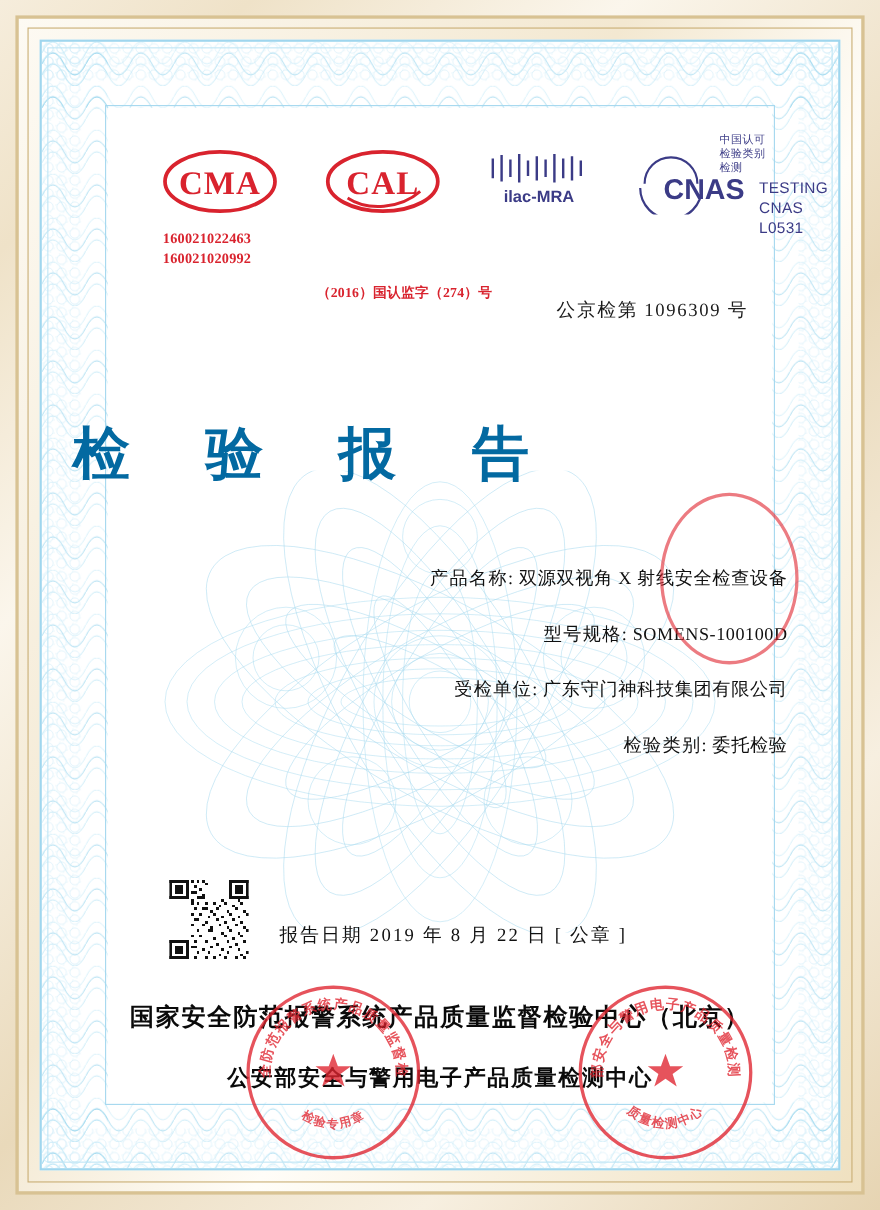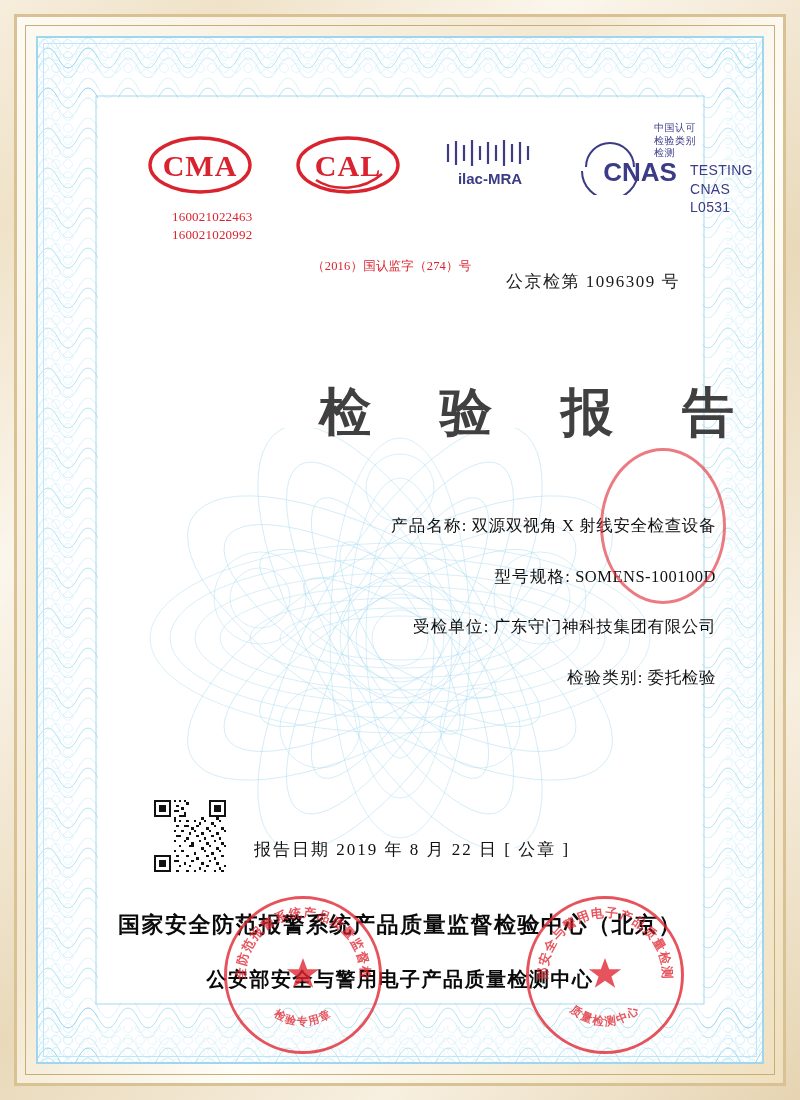--- a/index.html
+++ b/index.html
@@ -126,24 +126,23 @@
   }
 
   
   .cert-nums {
     position: absolute;
     left: 110px;
     top: 170px;
     color: #d9232e;
     font-family: "Liberation Serif", serif;
     font-size: 13px;
-    font-weight: 400;
+    font-weight: 700;
     letter-spacing: 0.2px;
     line-height: 1.35;
-    margin-left: 24px;
   }
   .cma-nums { display: block; }
   .cal-num {
     position: absolute;
     left: 140px;
     top: 50px;
     white-space: nowrap;
     font-size: 12.5px;
   }
 
@@ -157,25 +156,25 @@
     letter-spacing: 1.5px;
     font-family: "Liberation Serif", "DejaVu Serif", serif;
   }
 
   
   .title {
     position: absolute;
     left: 0;
     right: 0;
     top: 340px;
-    text-align: right;
+    text-align: left;
     font-size: 52px;
     letter-spacing: 28px;
     text-indent: 28px;
-    color: #404040;
+    color: #0369a1;
     font-weight: 700;
     font-family: "Liberation Serif", "DejaVu Serif", serif;
   }
 
   
   .fields {
     position: absolute;
     left: 258px;
     top: 480px;
     width: 420px;

